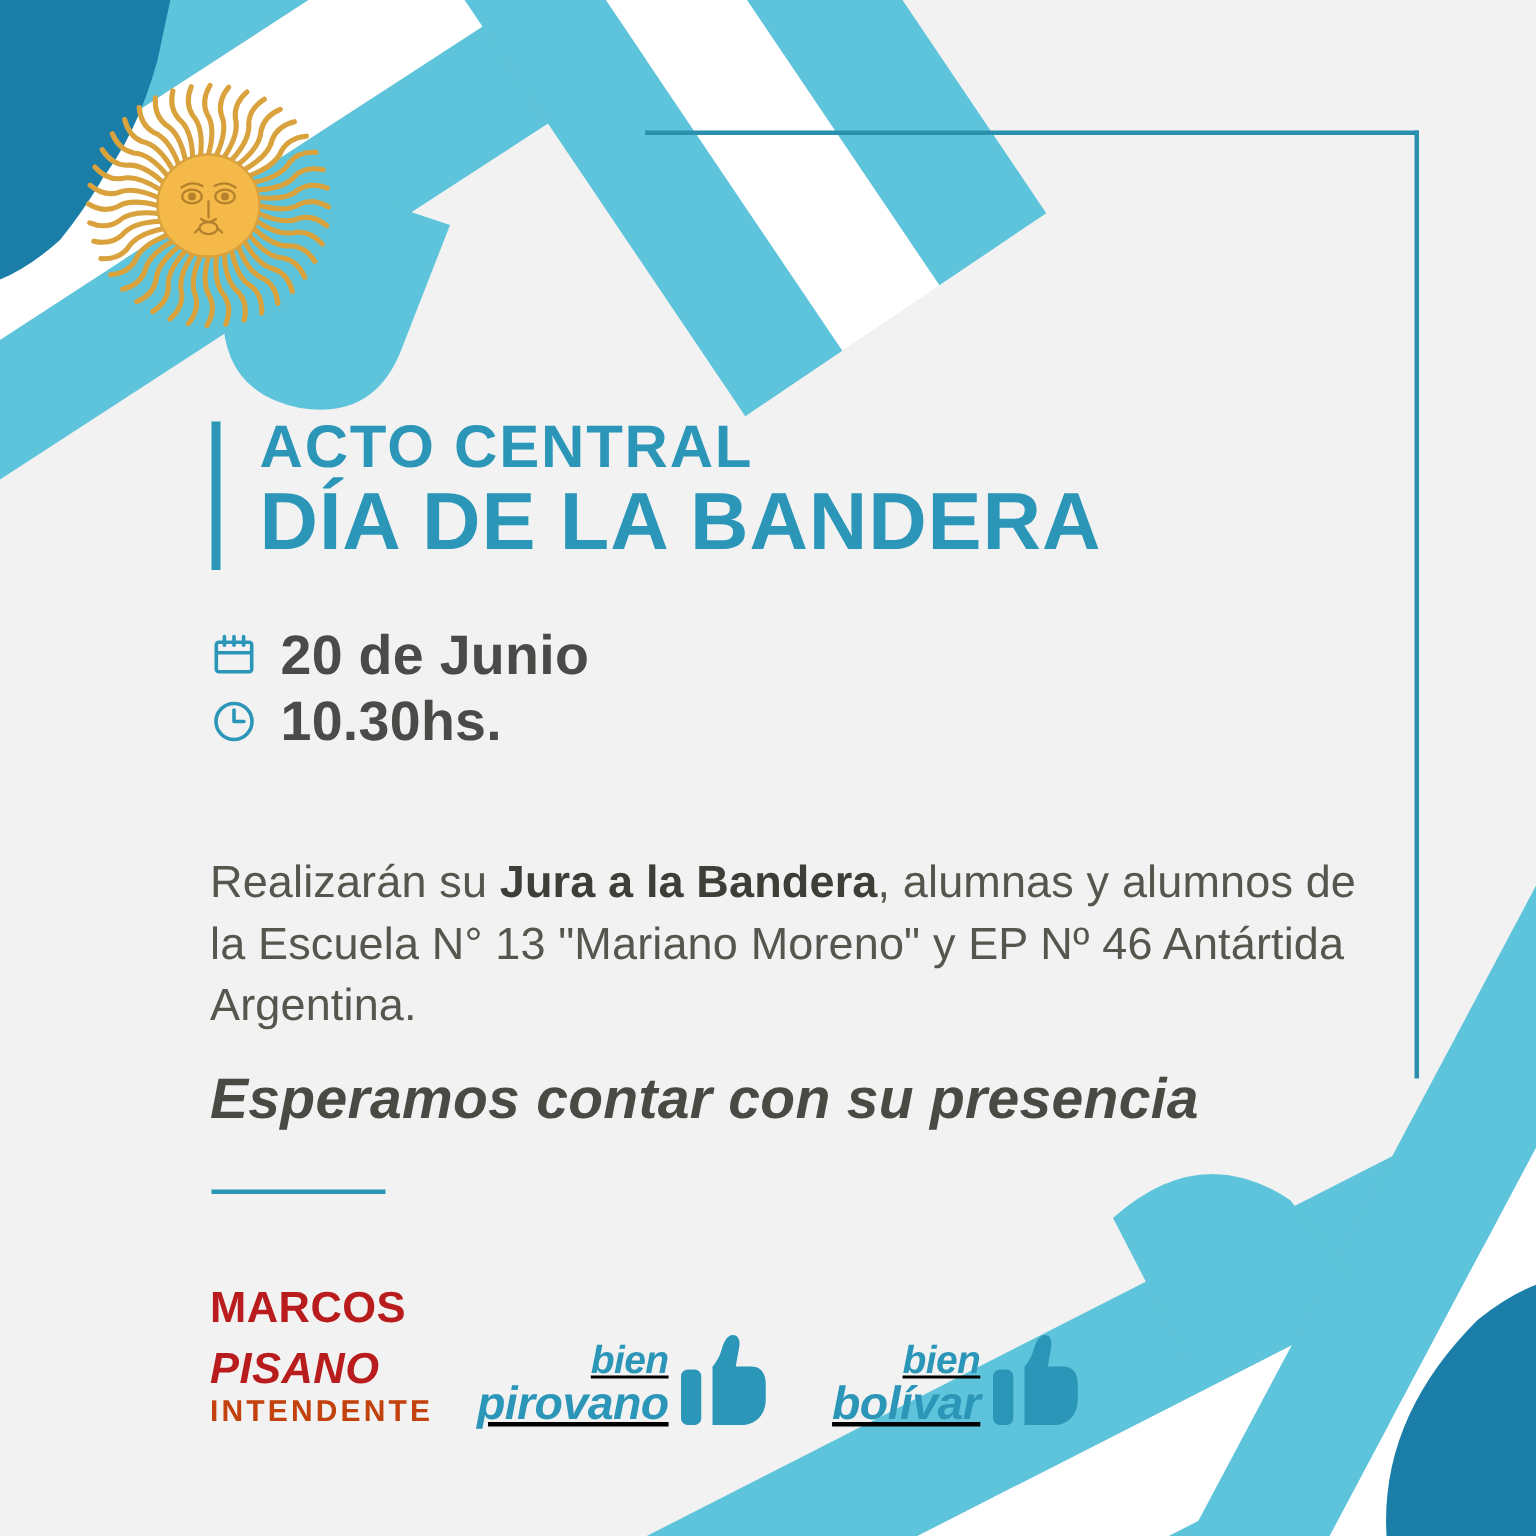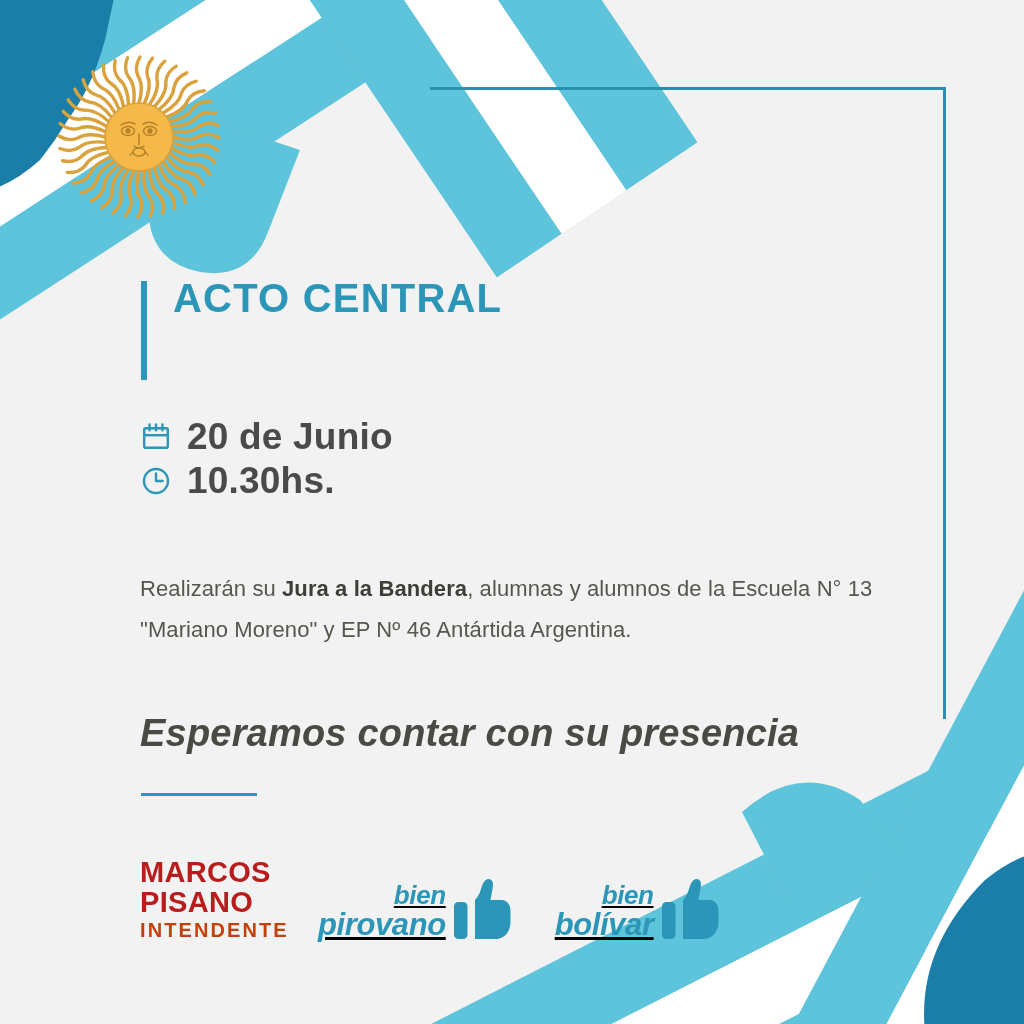--- a/index.html
+++ b/index.html
@@ -114,21 +114,21 @@
     letter-spacing: 0.2px;
     white-space: nowrap;
   }
 
   
   .paragraph {
     position: absolute;
     left: 140px;
     top: 568px;
     width: 790px;
-    font-size: 22px;
+    font-size: 30px;
     line-height: 41px;
     color: #56564f;
     letter-spacing: 0.1px;
   }
   .paragraph b { color: #3e3e38; font-weight: bold; }
 
   .closing {
     position: absolute;
     left: 140px;
     top: 712px;
@@ -162,21 +162,21 @@
     line-height: 1;
   }
   .logo-pisano .l1,
   .logo-pisano .l2 {
     font-size: 29px;
     font-weight: bold;
     color: #b91c1c;
     letter-spacing: 0.3px;
     display: block;
   }
-  .logo-pisano .l2 { margin-top: 1px; }
+  .logo-pisano .l2 { margin-top: 12px; font-style: italic; }
   .logo-pisano .l3 {
     font-size: 20px;
     font-weight: bold;
     color: #c2410c;
     letter-spacing: 2.1px;
     display: block;
     margin-top: 3px;
   }
 
   .logo-bien {
@@ -421,20 +421,21 @@
       </g>
     </svg>
   </div>
 
   <div class="content">
 
     <div class="title-block">
       <div class="title-bar"></div>
       <div class="title-text">
         <div class="title-line1">ACTO CENTRAL</div>
+        <div class="title-line2">DÍA DE LA BANDERA</div>
       </div>
     </div>
 
     <div class="details">
 
       <div class="detail-row">
         <span class="detail-icon">
           <svg width="30" height="30" viewBox="0 0 30 30" xmlns="http://www.w3.org/2000/svg">
             <rect x="3.2" y="6.2" width="23.6" height="19.6" rx="1.6" fill="none" stroke="#2b96b8" stroke-width="2.4"></rect>
             <line x1="3.2" y1="13.2" x2="26.8" y2="13.2" stroke="#2b96b8" stroke-width="2.4"></line>

